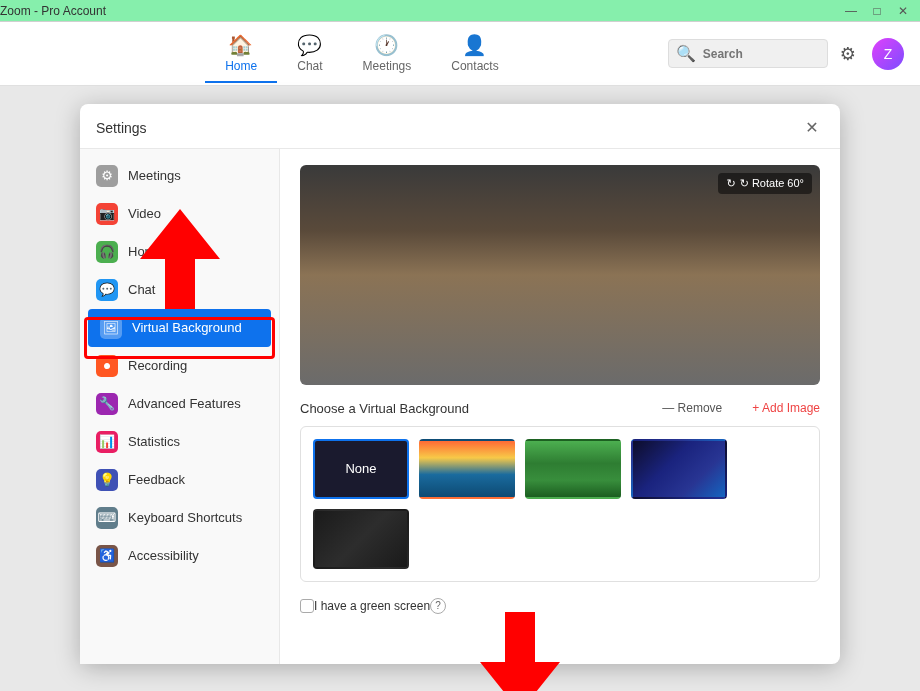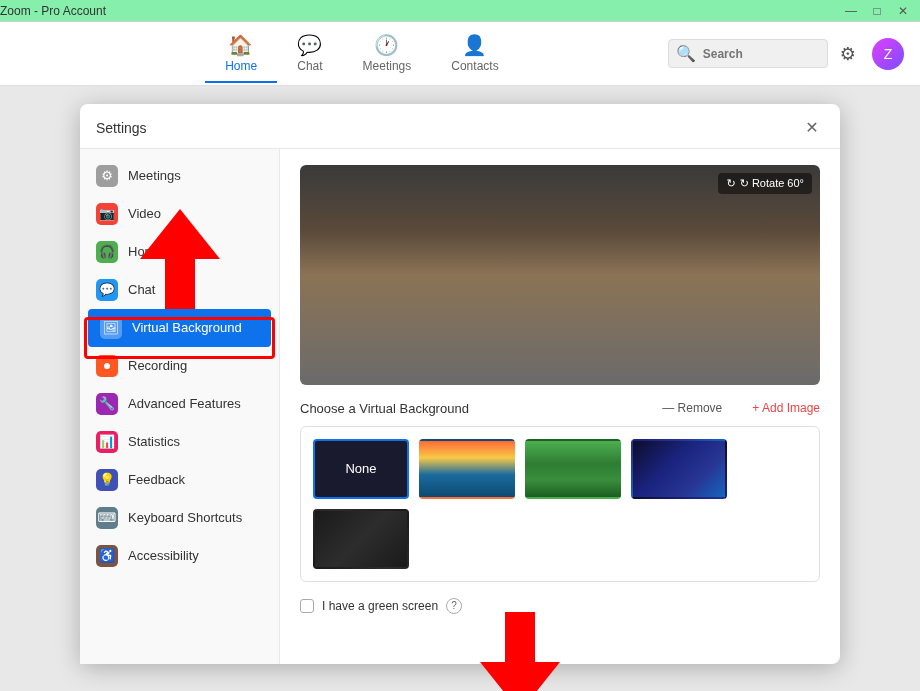--- a/index.html
+++ b/index.html
@@ -72,21 +72,21 @@
     .vbg-item.selected { border-color: #0e72ed; }
     .vbg-none { background: #1a1a2e; display: flex; align-items: center; justify-content: center; color: white; font-size: 13px; }
 
     
     .vbg-bridge { background: linear-gradient(180deg, #ff6b35 0%, #f7c948 30%, #1a6b9e 60%, #0d4a73 100%); }
     .vbg-nature { background: linear-gradient(180deg, #4caf50 0%, #2e7d32 40%, #388e3c 70%, #1b5e20 100%); }
     .vbg-space { background: linear-gradient(135deg, #0d0d2b 0%, #1a237e 40%, #283593 70%, #1565c0 100%); }
     .vbg-dark { background: linear-gradient(135deg, #1a1a1a 0%, #2d2d2d 50%, #1a1a1a 100%); }
 
     
-    .green-screen-row { display: flex; align-items: center; gap: 8px; margin-top: 16px; }
+    .green-screen-row { display: flex; align-items: center; margin-top: 16px; }
     .gs-checkbox { width: 14px; height: 14px; border: 1px solid #aaa; border-radius: 3px; background: white; flex-shrink: 0; }
     .gs-label { font-size: 12px; color: #333; }
     .gs-help { width: 16px; height: 16px; border-radius: 50%; border: 1px solid #aaa; display: flex; align-items: center; justify-content: center; font-size: 10px; color: #666; cursor: pointer; }
 
     
     .arrow-down { position: absolute; top: 148px; left: 148px; z-index: 10; pointer-events: none; }
     .arrow-up { position: absolute; bottom: 52px; left: 50%; transform: translateX(-50%); z-index: 10; pointer-events: none; }
   </style>
 </head>
 <body>

